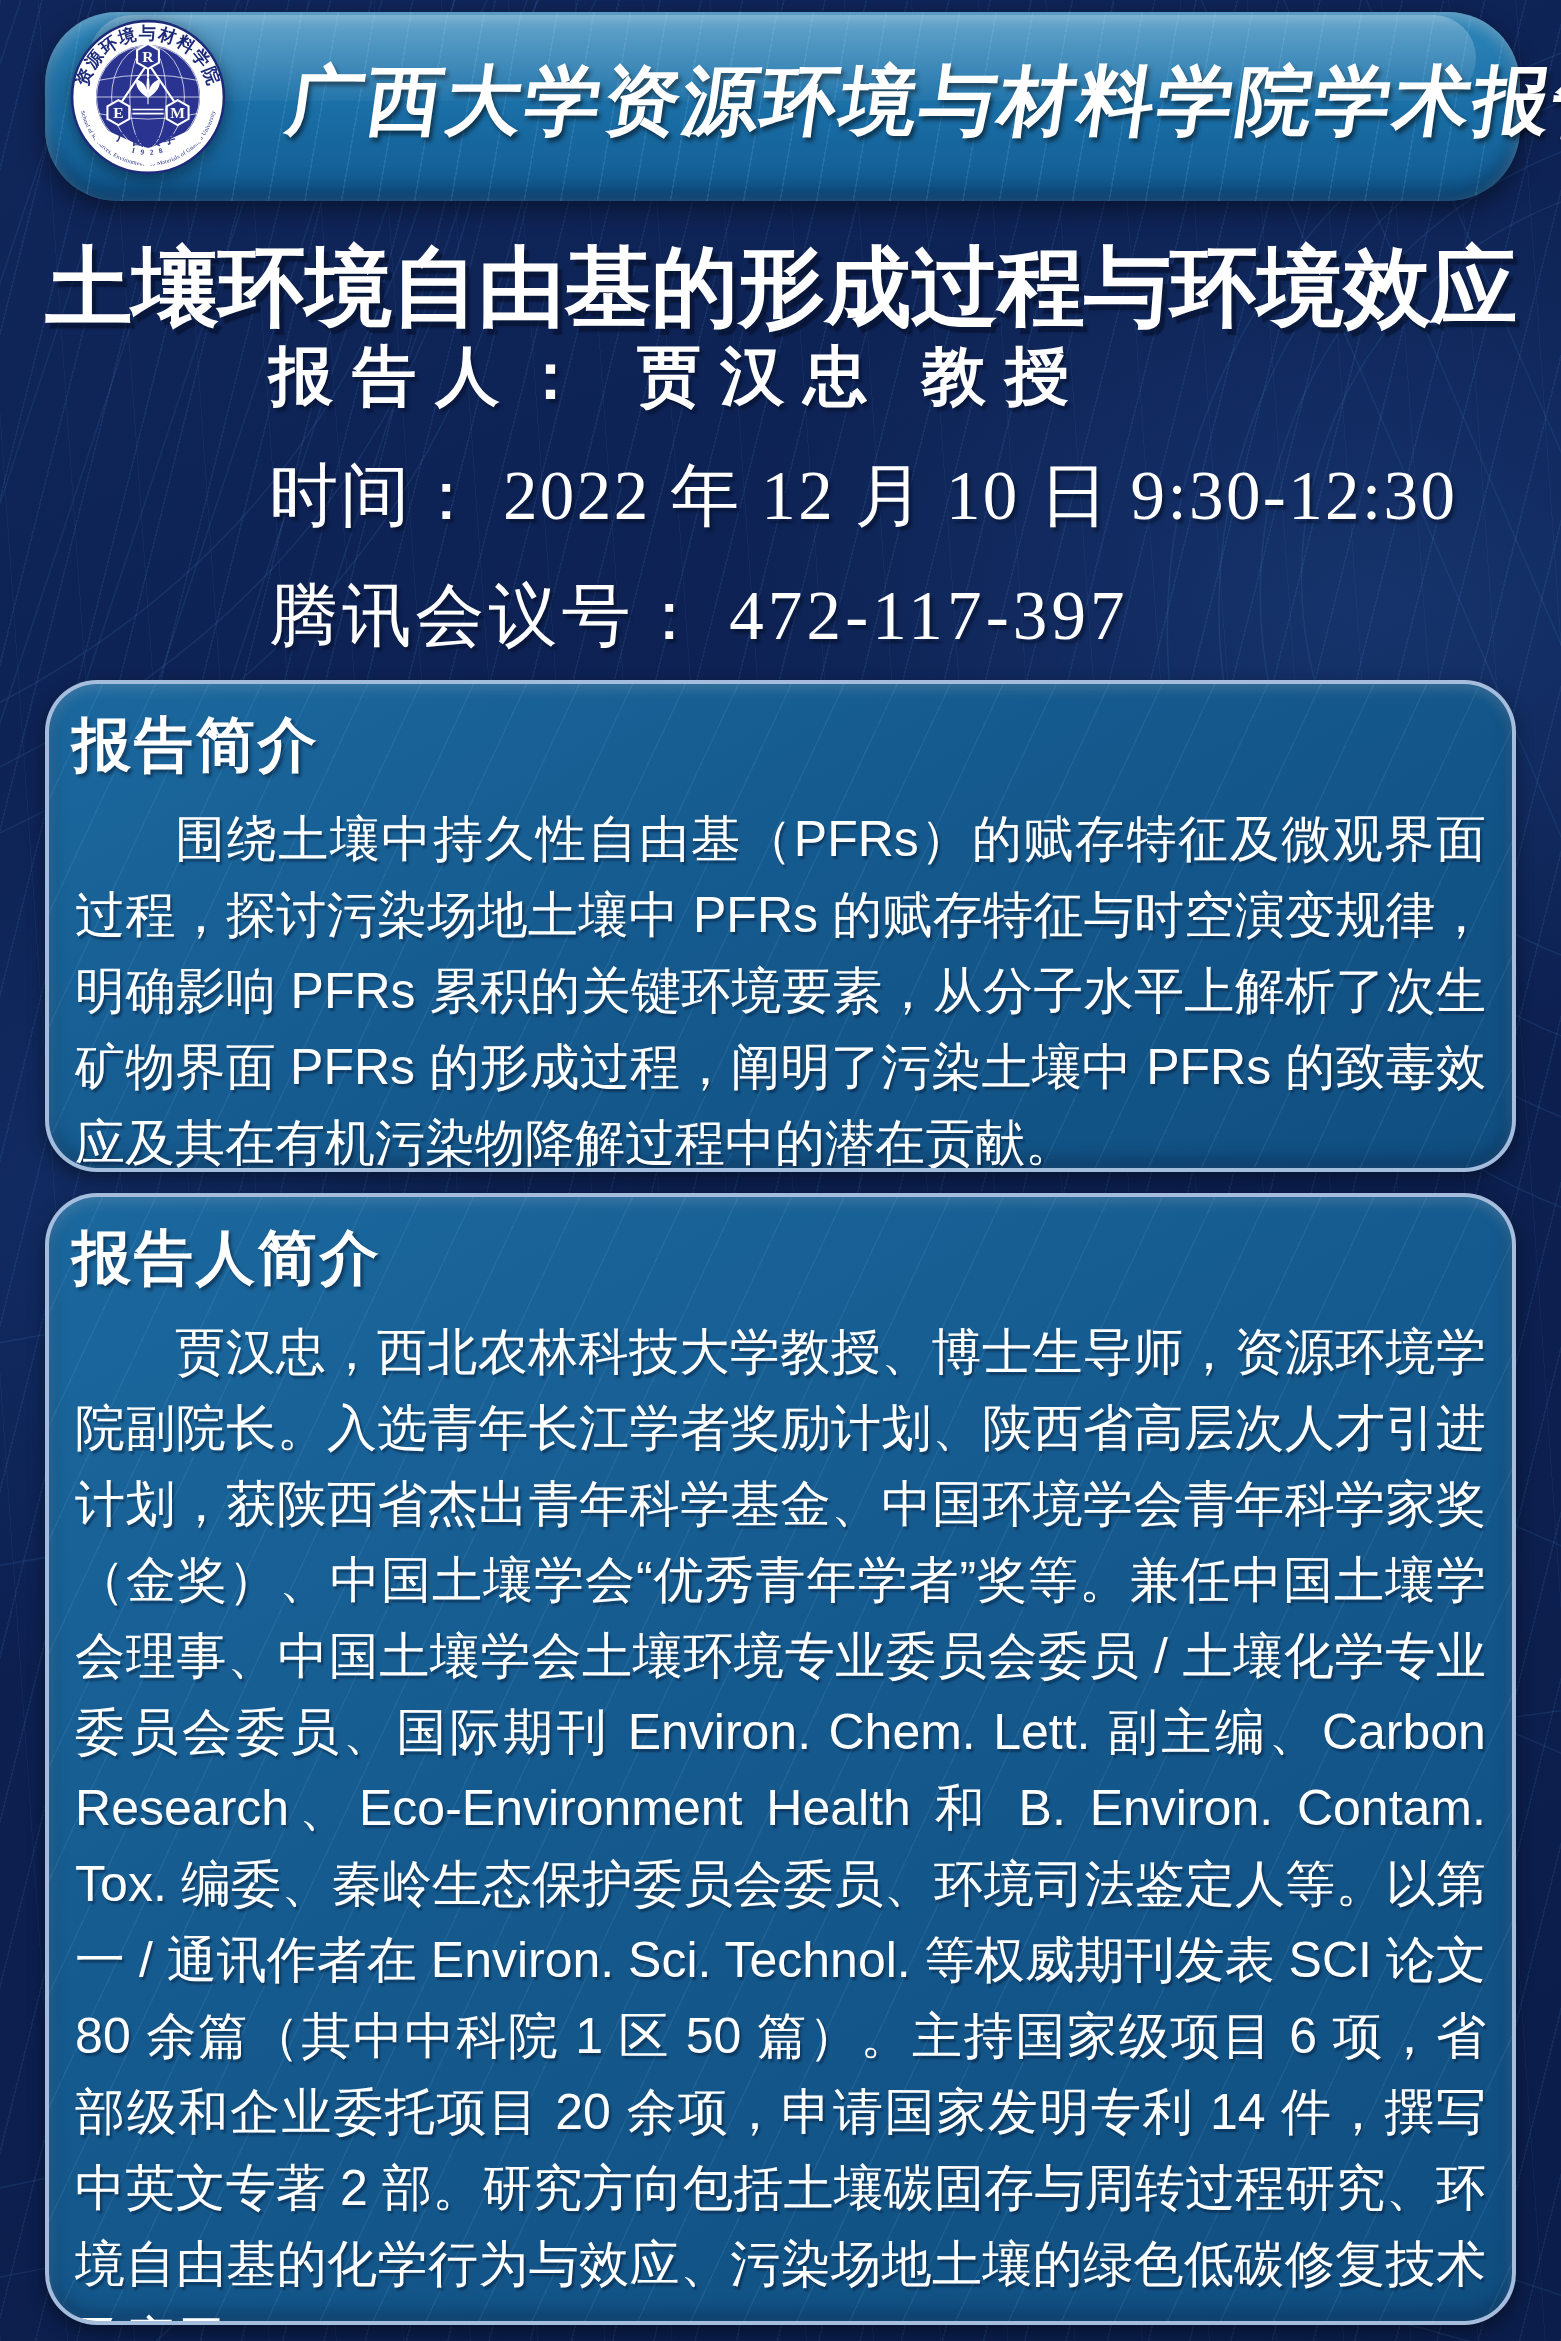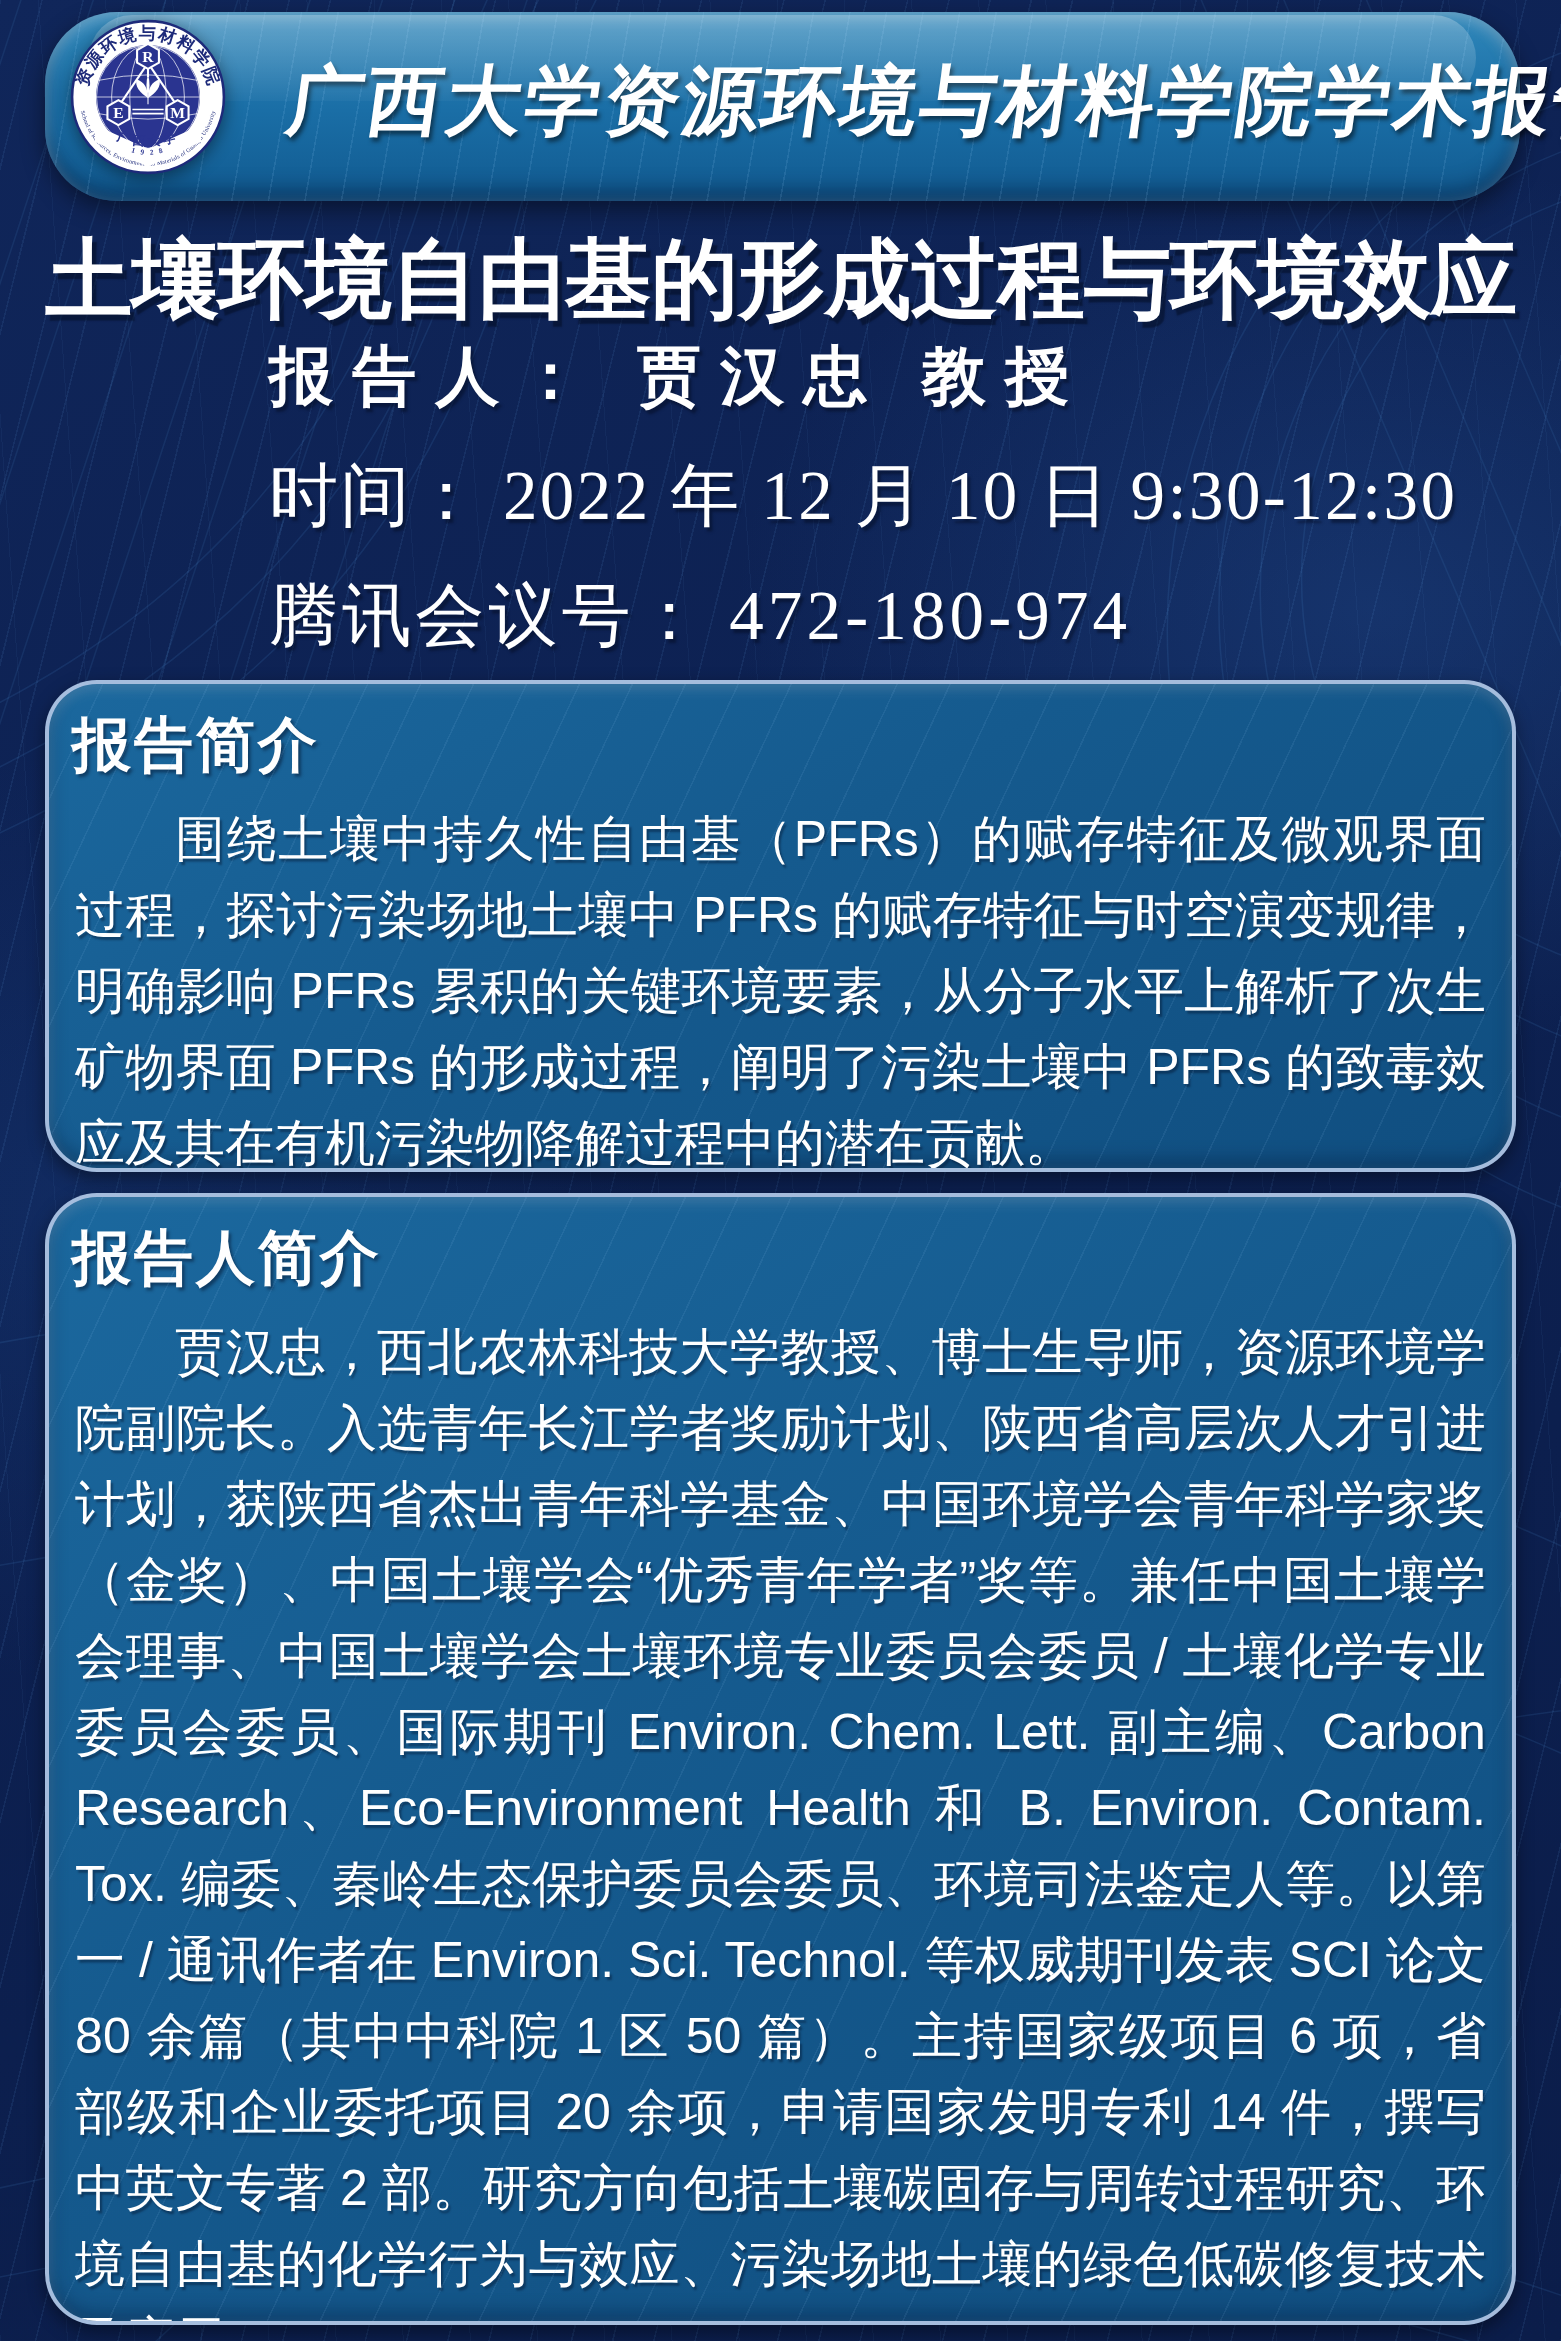--- a/index.html
+++ b/index.html
@@ -42,21 +42,21 @@
     transform:translateY(-54%) skewX(-8deg);
     text-align:center;white-space:nowrap;
     font-family:"Liberation Serif","DejaVu Serif",serif;
     font-weight:700;font-size:76px;letter-spacing:.04em;
     text-shadow:3.1px 4.1px 4.6px rgba(0,0,0,.5);
   }
   .logo{position:absolute;left:70px;top:18.6px;width:156px;height:156px;
         filter:drop-shadow(0 4.1px 8.3px rgba(0,0,0,.45));}
   
   .main-title{
-    position:absolute;left:0;right:0;top:217px;margin:4px;z-index:2;
+    position:absolute;left:0;right:0;top:217px;margin:12px;z-index:2;
     text-align:center;font-size:87px;font-weight:700;letter-spacing:-.005em;
     text-shadow:4.6px 5.7px 1.5px rgba(3,12,34,.55);
   }
   .info{position:absolute;left:269px;right:62px;top:316px;z-index:2;
         font-family:"Liberation Serif","DejaVu Serif",serif;}
   .info-line{height:120px;display:flex;align-items:center;white-space:nowrap;
              text-shadow:3.1px 3.6px 2.6px rgba(3,12,34,.5);}
   .info-line.speaker{font-size:64px;letter-spacing:.30em;font-weight:bold;}
   .info-line.time{font-size:69px;letter-spacing:.035em;}
   .info-line.meeting{font-size:69px;letter-spacing:.06em;}
@@ -178,21 +178,21 @@
     <text font-family="Liberation Serif, serif" font-size="14" font-weight="bold" fill="#2a3490" letter-spacing="4">
       <textPath href="#arcYear" startOffset="50%" text-anchor="middle">1 9 2 8</textPath>
     </text>
   </svg>
 
   <h1 class="main-title">土壤环境自由基的形成过程与环境效应</h1>
 
   <div class="info">
     <div class="info-line speaker">报告人： 贾汉忠  教授</div>
     <div class="info-line time">时间： 2022 年 12 月 10 日 9:30-12:30</div>
-    <div class="info-line meeting">腾讯会议号： 472-180-974</div>
+    <div class="info-line meeting">腾讯会议号： 472-117-397</div>
   </div>
 
   <section class="panel" id="panel-abstract">
     <h2>报告简介</h2>
     <p>围绕土壤中持久性自由基（PFRs）的赋存特征及微观界面过程，探讨污染场地土壤中 PFRs 的赋存特征与时空演变规律，明确影响 PFRs 累积的关键环境要素，从分子水平上解析了次生矿物界面 PFRs 的形成过程，阐明了污染土壤中 PFRs 的致毒效应及其在有机污染物降解过程中的潜在贡献。</p>
   </section>
 
   <section class="panel" id="panel-speaker">
     <h2>报告人简介</h2>
     <p>贾汉忠，西北农林科技大学教授、博士生导师，资源环境学院副院长。入选青年长江学者奖励计划、陕西省高层次人才引进计划，获陕西省杰出青年科学基金、中国环境学会青年科学家奖（金奖）、中国土壤学会“优秀青年学者”奖等。兼任中国土壤学会理事、中国土壤学会土壤环境专业委员会委员 / 土壤化学专业委员会委员、国际期刊 Environ. Chem. Lett. 副主编、Carbon Research、Eco-Environment Health 和 B. Environ. Contam. Tox. 编委、秦岭生态保护委员会委员、环境司法鉴定人等。以第一 / 通讯作者在 Environ. Sci. Technol. 等权威期刊发表 SCI 论文 80 余篇（其中中科院 1 区 50 篇）。主持国家级项目 6 项，省部级和企业委托项目 20 余项，申请国家发明专利 14 件，撰写中英文专著 2 部。研究方向包括土壤碳固存与周转过程研究、环境自由基的化学行为与效应、污染场地土壤的绿色低碳修复技术及应用。</p>

